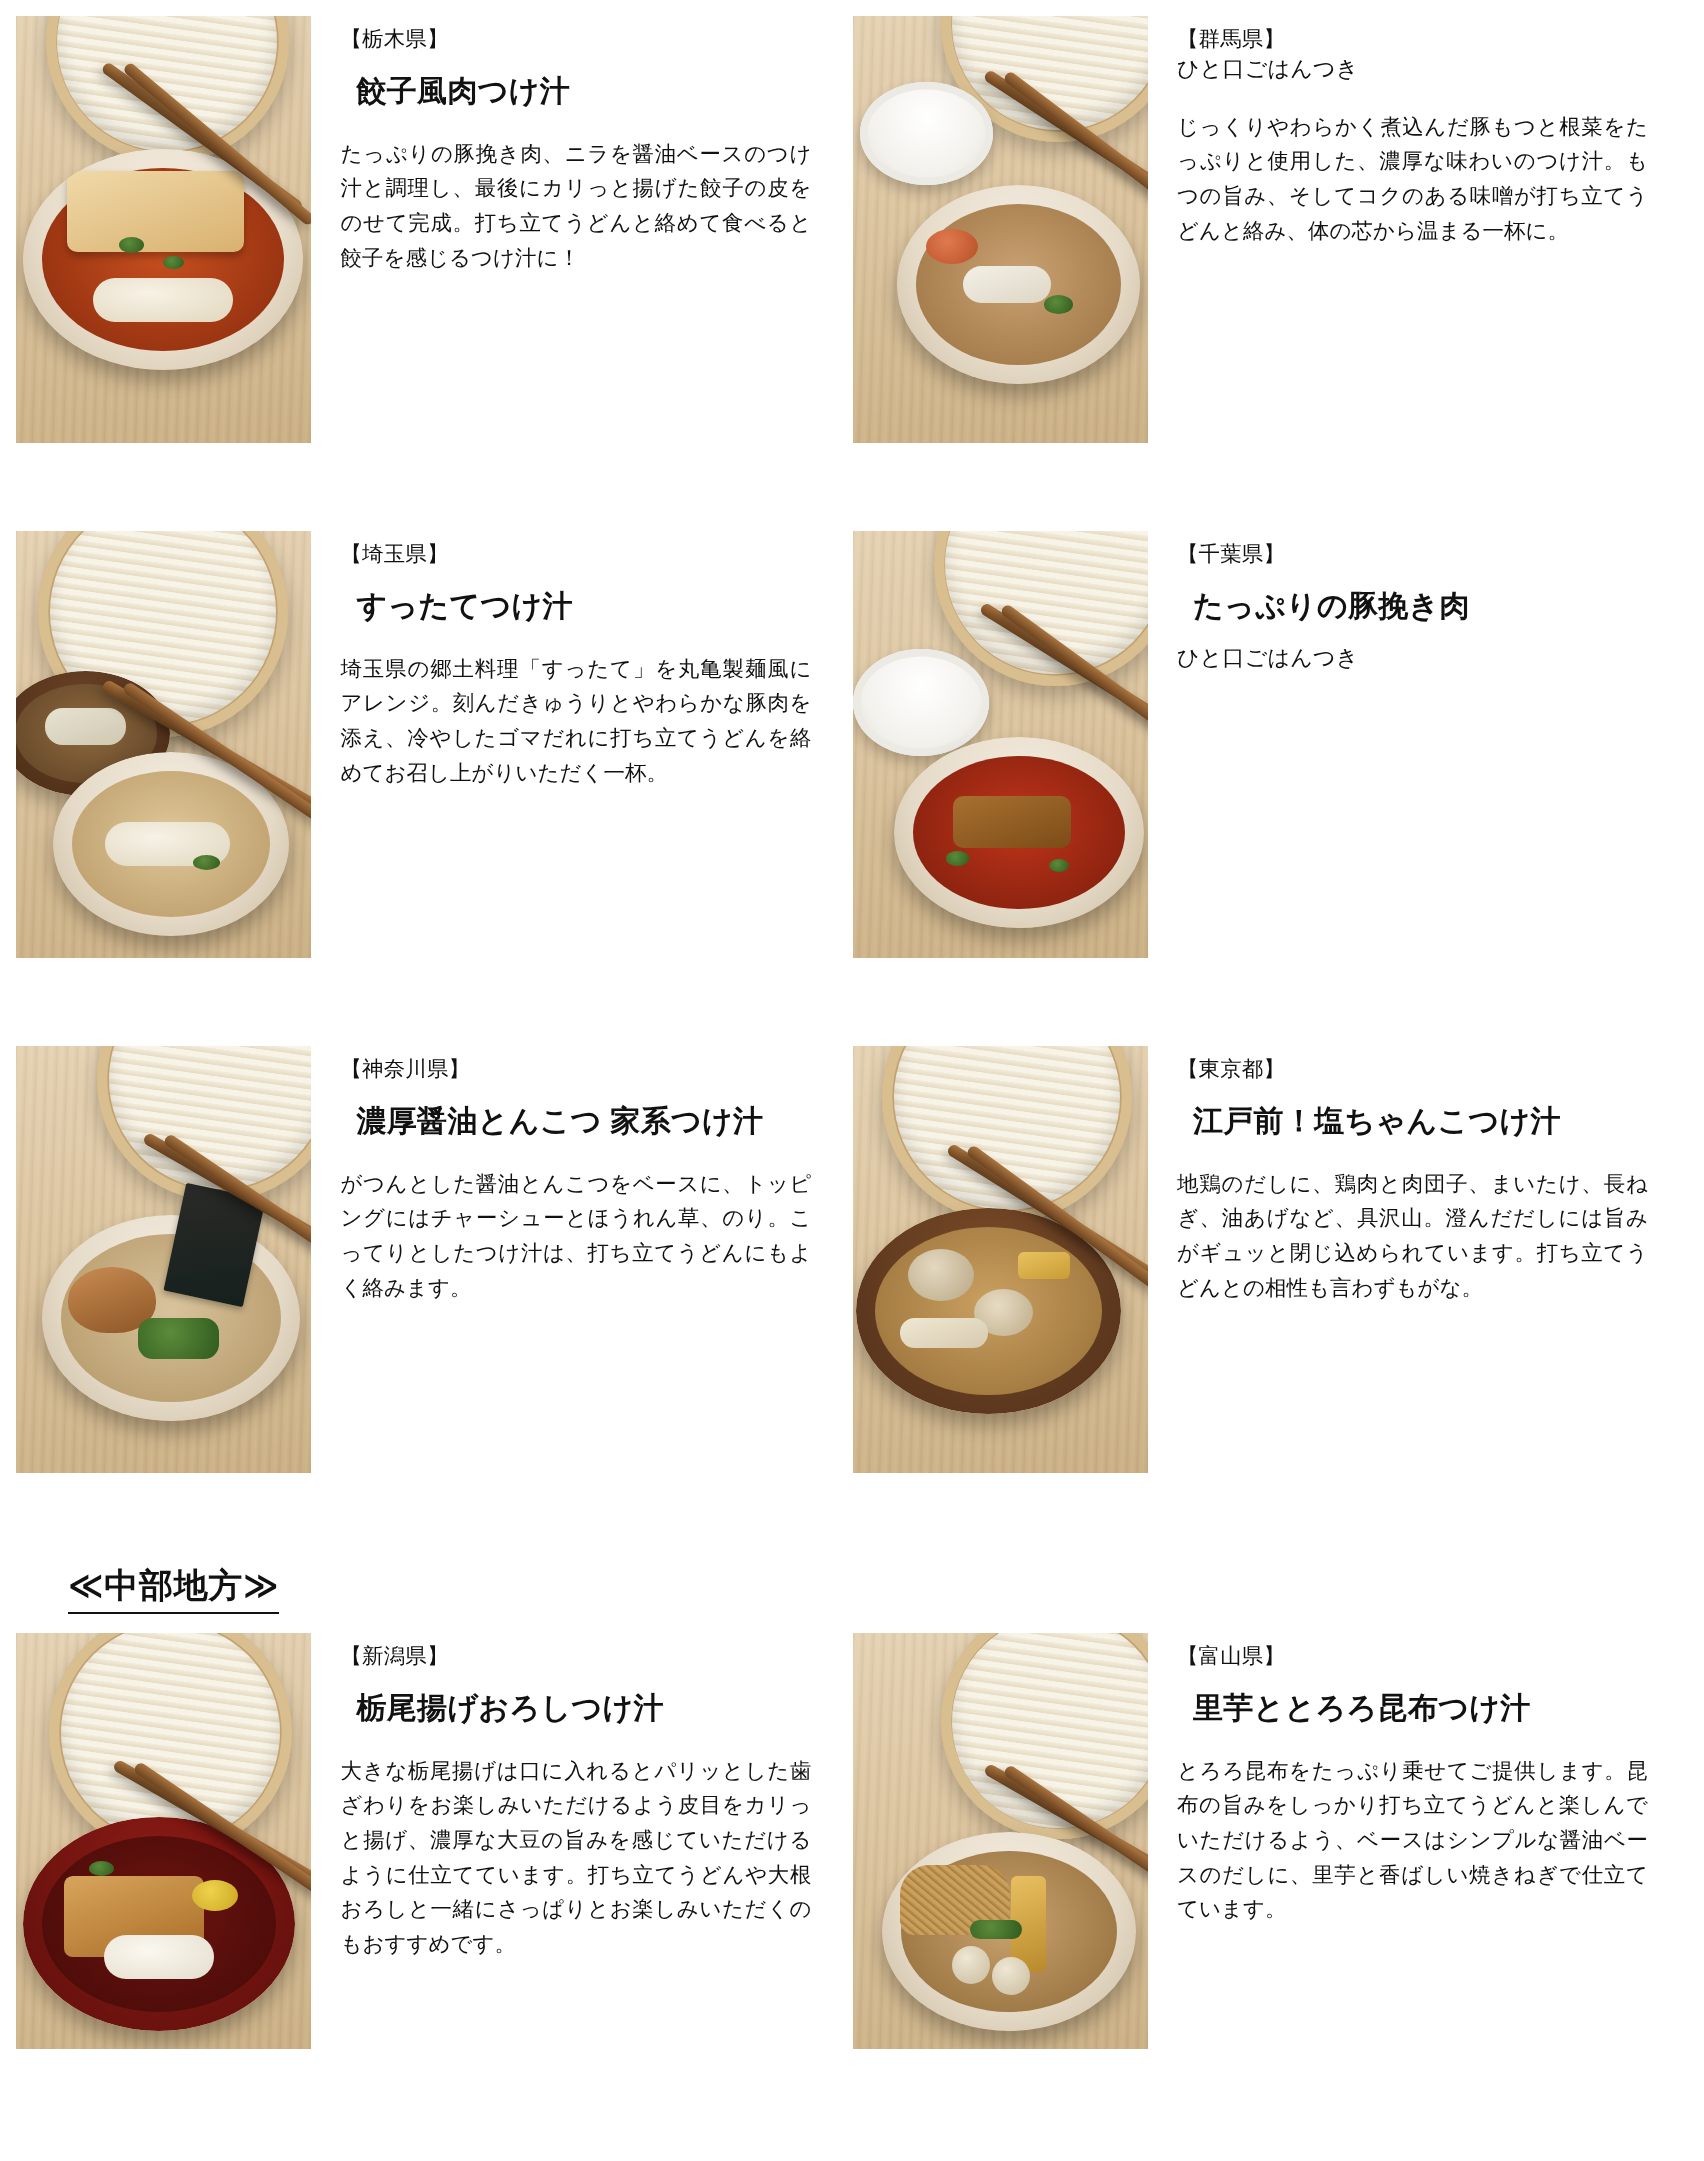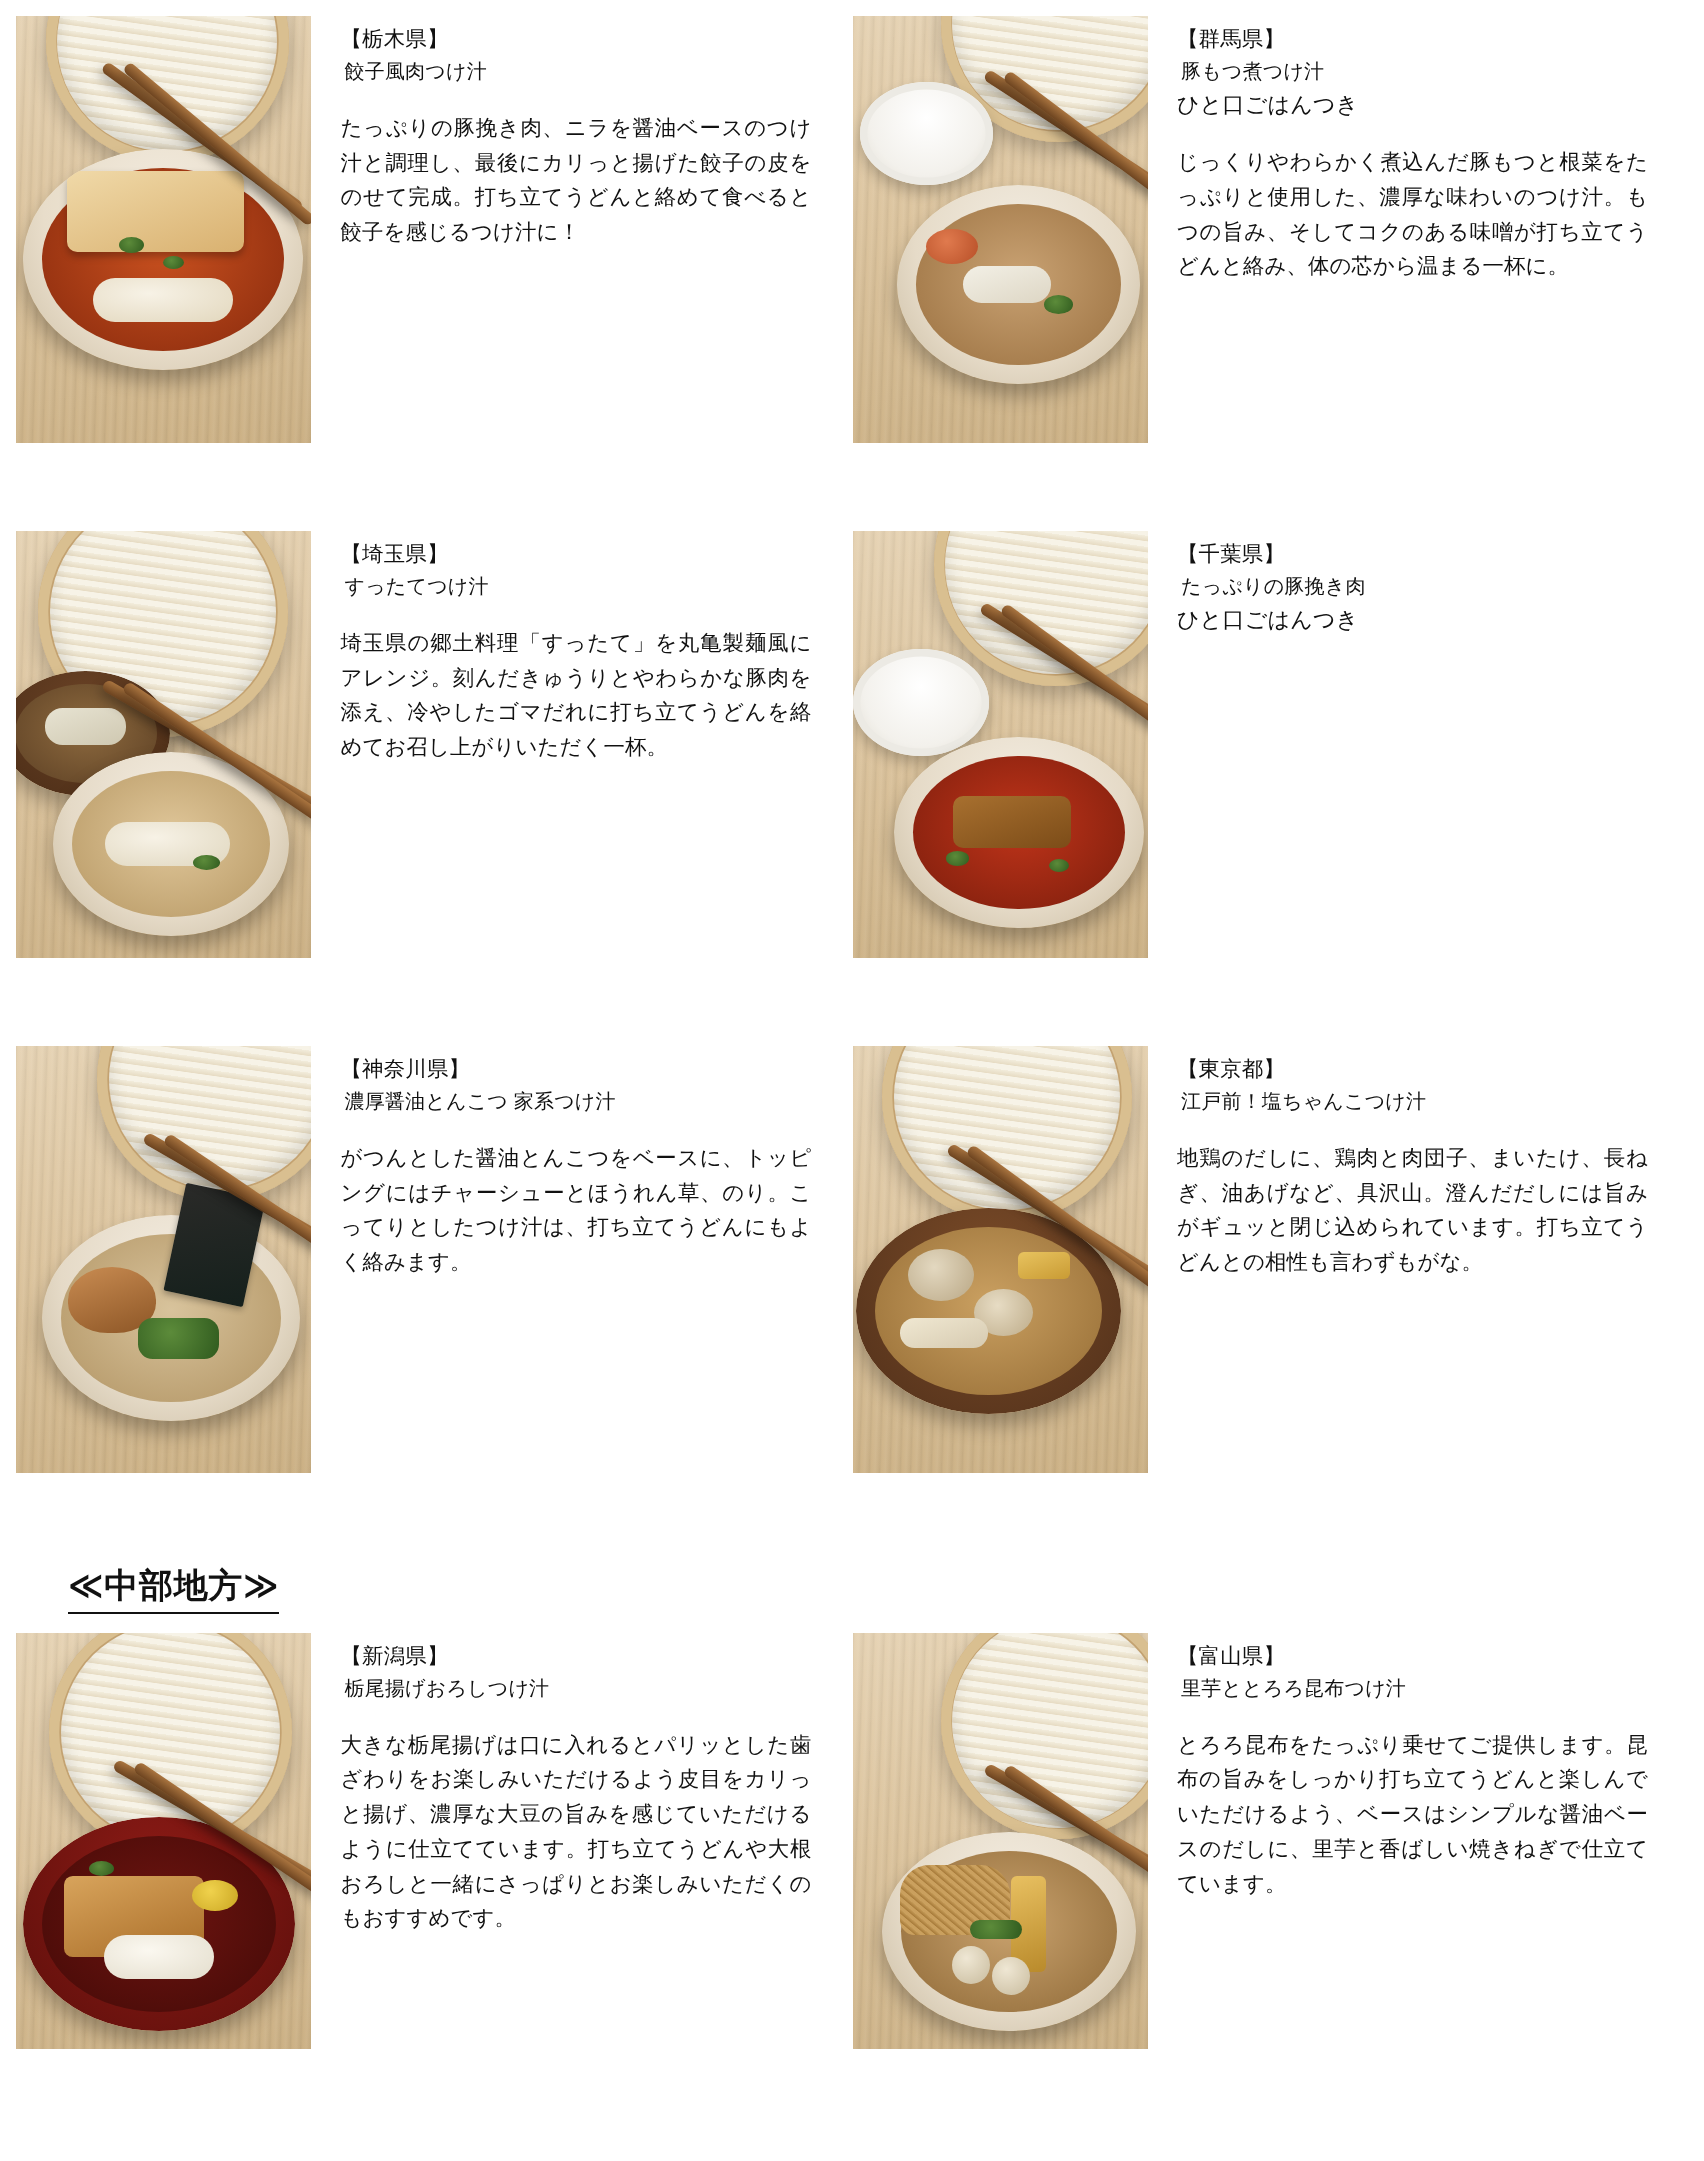--- a/index.html
+++ b/index.html
@@ -54,25 +54,25 @@
   }
 
   .pref {
     font-size: 21.4px;
     line-height: 1.38;
     letter-spacing: 0.01em;
     margin: 0;
     font-weight: 400;
   }
   .dish {
-    font-size: 20px;
+    font-size: 30px;
     line-height: 1.38;
     letter-spacing: 0.01em;
-    margin: 4px;
-    font-weight: 400;
+    margin: 16px;
+    font-weight: 700;
   }
   .dish2 {
     font-size: 22px;
     line-height: 1.38;
     letter-spacing: 0.01em;
     margin: 0;
     font-weight: 400;
   }
   .desc {
     font-size: 21.4px;
@@ -215,21 +215,20 @@
             <div class="topping" style="left:66px; top:81px; width:88px; height:37px; border-radius:18.4px; background:linear-gradient(160deg,#f3f0e6,#ddd6c4);"></div>
             <div class="topping" style="left:29.5px; top:44px; width:52px; height:35px; background:radial-gradient(circle at 40% 35%,#e07a4e,#b74f27);"></div>
             <div class="topping green" style="left:147px; top:110px; width:29.5px; height:19px;"></div>
           </div>
           <div class="chopsticks" style="left:133px; top:52px; transform:rotate(33deg);"></div>
           <div class="chopsticks" style="left:153px; top:53px; transform:rotate(37deg);"></div>
         </div>
       </div>
       <div class="text-col">
         <p class="pref">【群馬県】</p>
-        <p class="dish">豚もつ煮つけ汁</p>
         <p class="dish2">ひと口ごはんつき</p>
         <p class="desc">じっくりやわらかく煮込んだ豚もつと根菜をたっぷりと使用した、濃厚な味わいのつけ汁。もつの旨み、そしてコクのある味噌が打ち立てうどんと絡み、体の芯から温まる一杯に。</p>
       </div>
     </div>
 
   </div>
 
   <div class="spacer-lg"></div>
 
   <div class="row">

